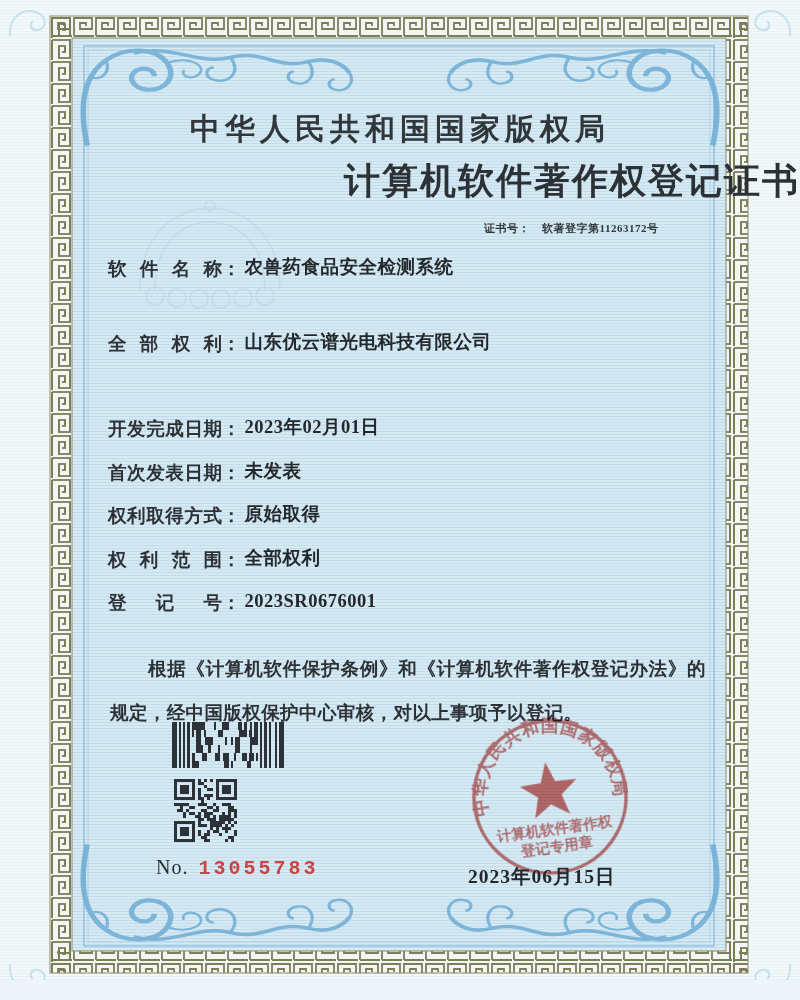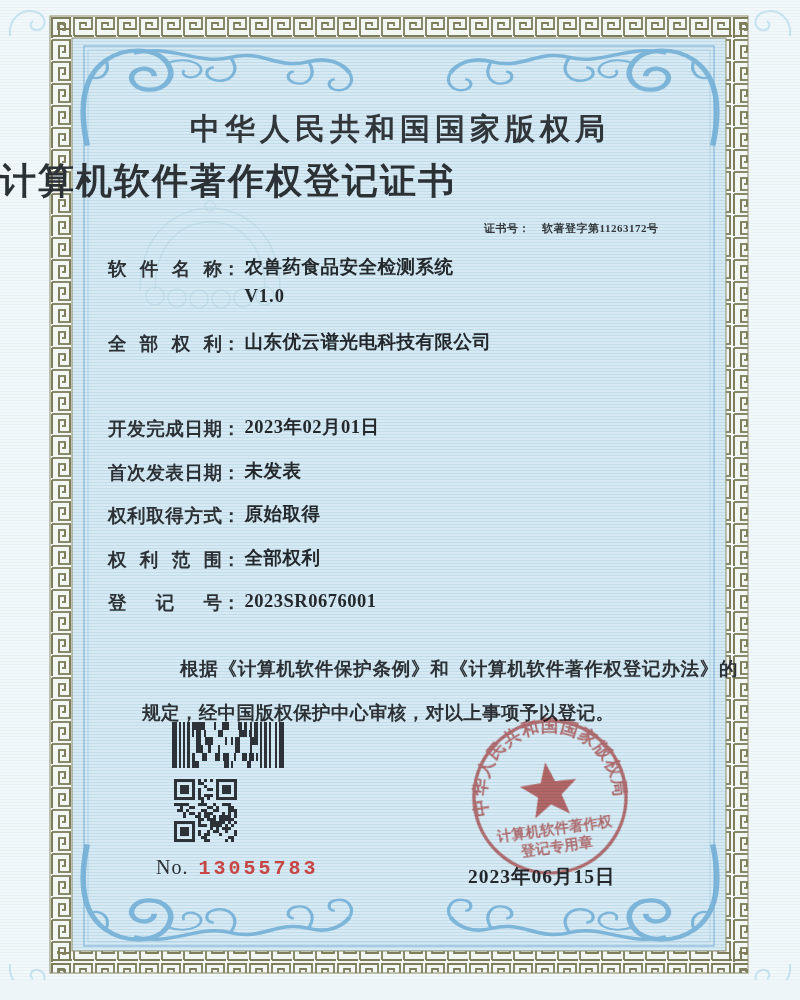--- a/index.html
+++ b/index.html
@@ -18,42 +18,42 @@
     position:absolute;left:72px;top:38px;width:654px;height:913px;
     background:repeating-linear-gradient(0deg, rgba(106,166,198,.20) 0 1px, rgba(215,234,243,0) 1px 3px), #d7eaf3;
   }
   .deco{position:absolute;left:0;top:0;width:800px;height:1000px;pointer-events:none;}
 
   .authority{
     position:absolute;top:109px;left:0;width:100%;text-align:center;
     font-size:30px;font-weight:700;letter-spacing:5px;color:#31363b;
   }
   .cert-title{
-    position:absolute;top:157px;left:0;width:100%;text-align:left;
+    position:absolute;top:157px;left:0;width:100%;text-align:right;
     font-size:36px;font-weight:700;letter-spacing:2px;color:#2c3136;
   }
   .certno{
     position:absolute;top:221px;left:484px;font-size:11px;font-weight:600;color:#33383d;
     letter-spacing:.5px;white-space:nowrap;
   }
   .certno .lbl{margin-right:12px;}
 
   .row{position:absolute;left:108px;display:flex;align-items:flex-start;white-space:nowrap;}
   .flabel{
     display:inline-block;width:114px;font-size:18.5px;font-weight:700;color:#2c3136;
     text-align:justify;text-align-last:justify;
   }
   .fcolon{font-size:18.5px;font-weight:700;color:#2c3136;margin-right:4px;}
   .fvalue{font-size:18.5px;font-weight:600;color:#23282c;letter-spacing:.5px;line-height:1.2;}
   .fvalue .v2{display:block;margin-top:7px;letter-spacing:1px;}
 
   .statement{
     position:absolute;left:110px;top:628px;width:596px;
     font-size:18.5px;font-weight:600;color:#2c3136;line-height:44px;
-    text-indent:2.05em;letter-spacing:.4px;text-align:justify;margin-left:32px;
+    text-indent:2.05em;letter-spacing:.4px;text-align:justify;
   }
 
   .serial{position:absolute;left:156px;top:856px;white-space:nowrap;}
   .serial .prefix{font-size:20px;color:#2a2f34;letter-spacing:1px;}
   .serial .digits{
     font-size:20px;color:#c64545;margin-left:10px;letter-spacing:3px;
     font-family:"Liberation Mono","DejaVu Sans Mono",monospace;font-weight:700;margin-top:24px;
   }
 
   .issue-date{
@@ -141,21 +141,21 @@
 
   <div class="authority">中华人民共和国国家版权局</div>
   <div class="cert-title">计算机软件著作权登记证书</div>
   <div class="certno">
     <span class="lbl">证书号：</span><span>软著登字第11263172号</span>
   </div>
 
   <div class="row" style="top:256px">
     <span class="flabel">软件名称</span>
       <span class="fcolon">：</span>
-    <span class="fvalue"><span>农兽药食品安全检测系统</span><span class="v2">V1.0</span></span>
+    <span class="fvalue"><span>农兽药食品安全检测系统</span></span>
   </div>
   <div class="row" style="top:331px">
     <span class="flabel">全部权利</span>
       <span class="fcolon">：</span>
     <span class="fvalue">山东优云谱光电科技有限公司</span>
   </div>
   <div class="row" style="top:416px">
     <span class="flabel">开发完成日期</span>
       <span class="fcolon">：</span>
     <span class="fvalue">2023年02月01日</span>

